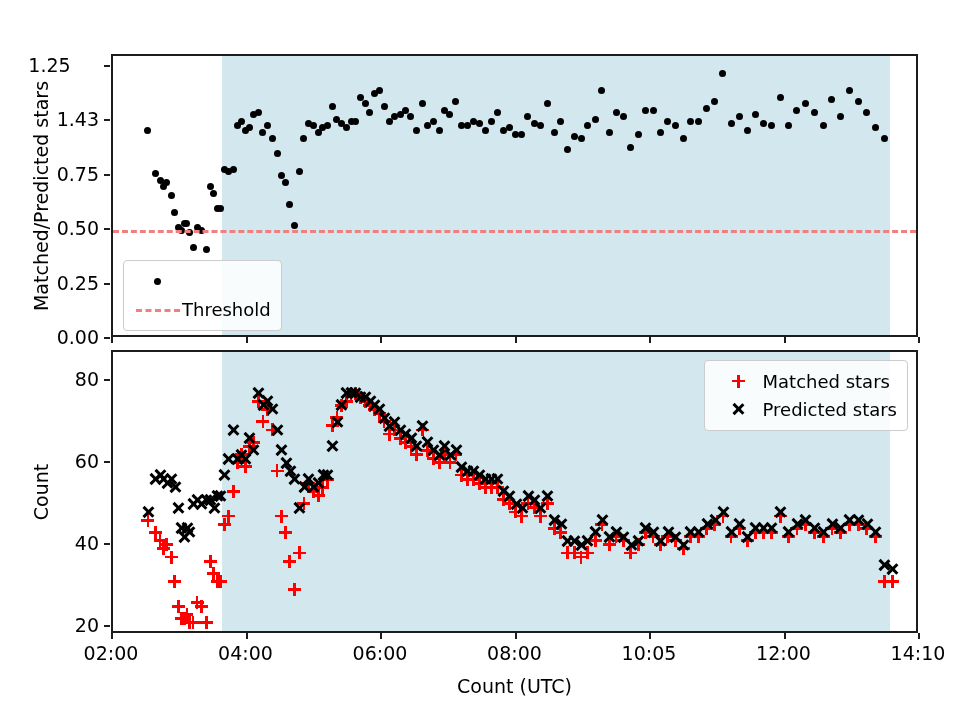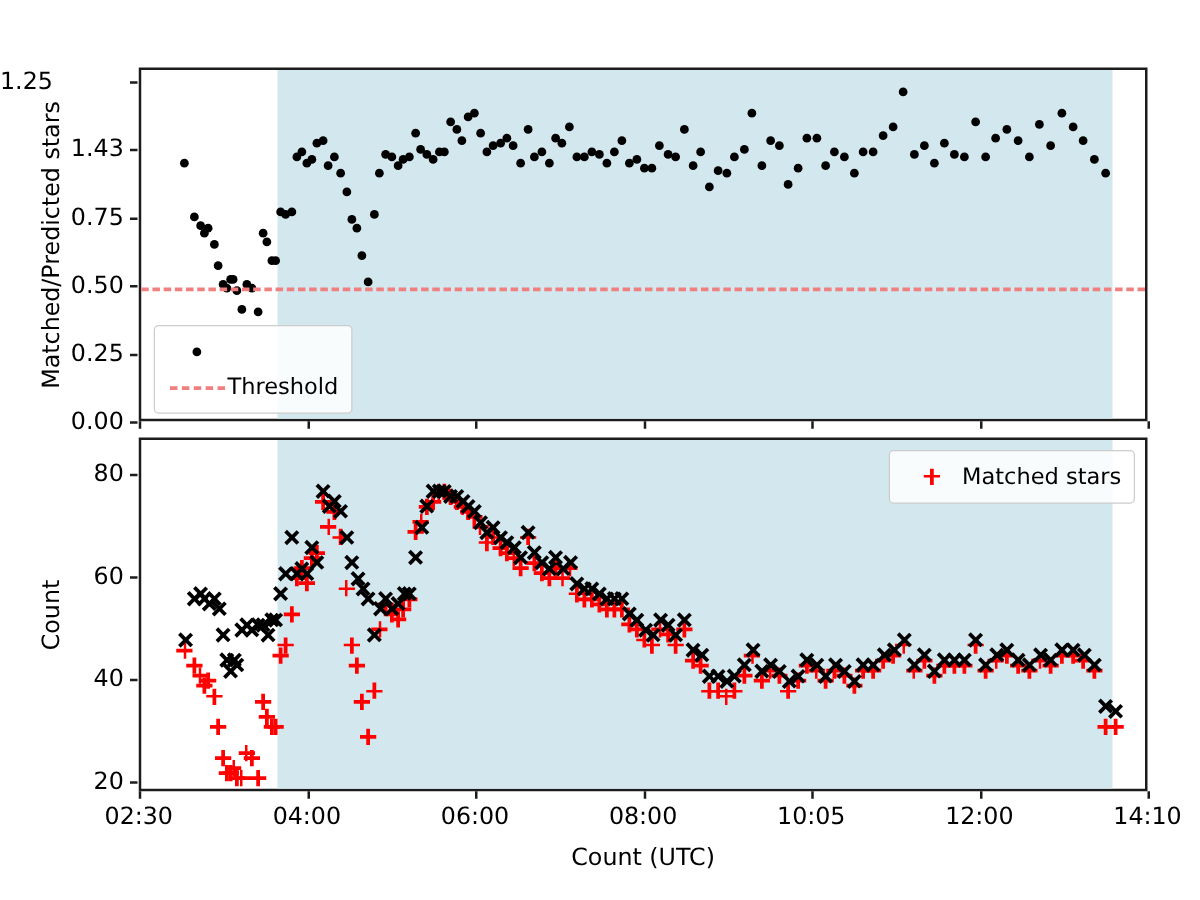--- a/index.html
+++ b/index.html
@@ -365,21 +365,21 @@
       <div class="ytl" style="position: absolute; left: 0px; width: 99px; top: 337px; text-align: right;">0.00</div>
       <div class="tick-y" style="position: absolute; left: 104px; top: 282.577px;"></div>
       <div class="ytl" style="position: absolute; left: 0px; width: 99px; top: 282.577px; text-align: right;">0.25</div>
       <div class="tick-y" style="position: absolute; left: 104px; top: 228.154px;"></div>
       <div class="ytl" style="position: absolute; left: 0px; width: 99px; top: 228.154px; text-align: right;">0.50</div>
       <div class="tick-y" style="position: absolute; left: 104px; top: 173.731px;"></div>
       <div class="ytl" style="position: absolute; left: 0px; width: 99px; top: 173.731px; text-align: right;">0.75</div>
       <div class="tick-y" style="position: absolute; left: 104px; top: 119.308px;"></div>
       <div class="ytl" style="position: absolute; left: 0px; width: 99px; top: 119.308px; text-align: right;">1.43</div>
       <div class="tick-y" style="position: absolute; left: 104px; top: 64.8846px;"></div>
-      <div class="ytl" style="position: absolute; left: 0px; width: 99px; top: 64.8846px; text-align: left;">1.25</div>
+      <div class="ytl" style="position: absolute; left: 0px; width: 99px; top: 64.8846px; text-align: center;">1.25</div>
     </div>
   <div class="ylabel" id="ylabel-top" style="left: 30px; top: 195.5px; transform: rotate(-90deg) translate(-50%, 0px);">Matched/Predicted stars</div>
 
   <div class="axes" id="axes-bottom">
     <div class="shade" id="shade-bottom" style="left: 108.721px; width: 668.017px;"></div>
     <div class="plotarea" id="plot-bottom">
         <div class="mk mk-plus" style="left: 34.97px; top: 168.159px;"></div>
         <div class="mk mk-plus" style="left: 42.3675px; top: 180.464px;"></div>
         <div class="mk mk-plus" style="left: 47.075px; top: 188.667px;"></div>
         <div class="mk mk-plus" style="left: 50.4375px; top: 196.87px;"></div>
@@ -637,38 +637,44 @@
         <div class="mk mk-x" style="left: 779.428px; top: 217.377px;"></div>
       </div>
 
     <div class="legend" id="legend-bottom" style="right: 8px; top: 8px;">
       <div class="legend-row">
         <span class="legend-key">
             <i class="mk mk-plus key-mk"></i>
           </span>
         <span class="legend-label">Matched stars</span>
       </div>
+      <div class="legend-row">
+        <span class="legend-key">
+            <i class="mk mk-x key-mk"></i>
+          </span>
+        <span class="legend-label">Predicted stars</span>
+      </div>
     </div>
   </div>
 
   <div id="yticks-bottom">
       <div class="tick-y" style="position: absolute; left: 104px; top: 624.797px;"></div>
       <div class="ytl" style="position: absolute; left: 0px; width: 99px; top: 624.797px; text-align: right;">20</div>
       <div class="tick-y" style="position: absolute; left: 104px; top: 542.768px;"></div>
       <div class="ytl" style="position: absolute; left: 0px; width: 99px; top: 542.768px; text-align: right;">40</div>
       <div class="tick-y" style="position: absolute; left: 104px; top: 460.739px;"></div>
       <div class="ytl" style="position: absolute; left: 0px; width: 99px; top: 460.739px; text-align: right;">60</div>
       <div class="tick-y" style="position: absolute; left: 104px; top: 378.71px;"></div>
       <div class="ytl" style="position: absolute; left: 0px; width: 99px; top: 378.71px; text-align: right;">80</div>
     </div>
   <div class="ylabel" id="ylabel-bottom" style="left: 30px; top: 491.5px; transform: rotate(-90deg) translate(-50%, 0px);">Count</div>
 
   <div id="xticks-bottom">
       <div class="tick-x" style="position: absolute; left: 111px; top: 633px;"></div>
-      <div class="xtl" style="position: absolute; left: 111px; top: 642px;">02:30</div>
+      <div class="xtl" style="position: absolute; left: 111px; top: 642px;">02:00</div>
       <div class="tick-x" style="position: absolute; left: 245.5px; top: 633px;"></div>
       <div class="xtl" style="position: absolute; left: 245.5px; top: 642px;">04:00</div>
       <div class="tick-x" style="position: absolute; left: 380px; top: 633px;"></div>
       <div class="xtl" style="position: absolute; left: 380px; top: 642px;">06:00</div>
       <div class="tick-x" style="position: absolute; left: 514.5px; top: 633px;"></div>
       <div class="xtl" style="position: absolute; left: 514.5px; top: 642px;">08:00</div>
       <div class="tick-x" style="position: absolute; left: 649px; top: 633px;"></div>
       <div class="xtl" style="position: absolute; left: 649px; top: 642px;">10:05</div>
       <div class="tick-x" style="position: absolute; left: 783.5px; top: 633px;"></div>
       <div class="xtl" style="position: absolute; left: 783.5px; top: 642px;">12:00</div>

